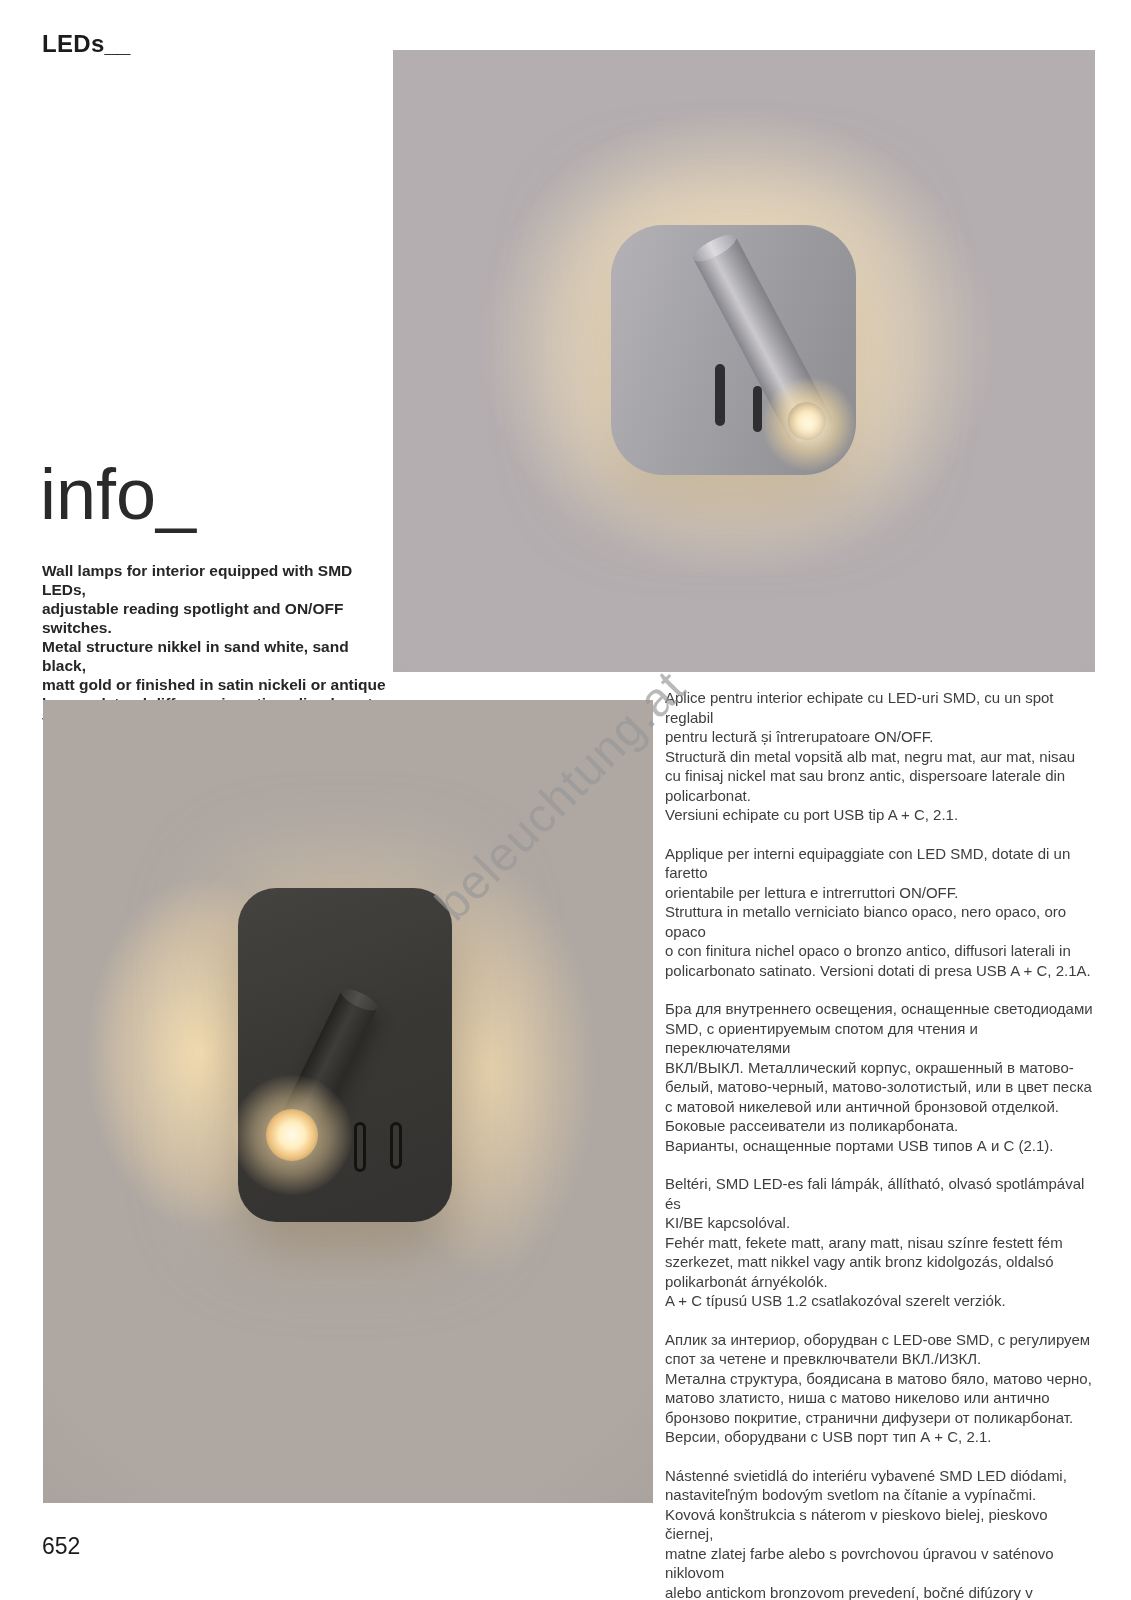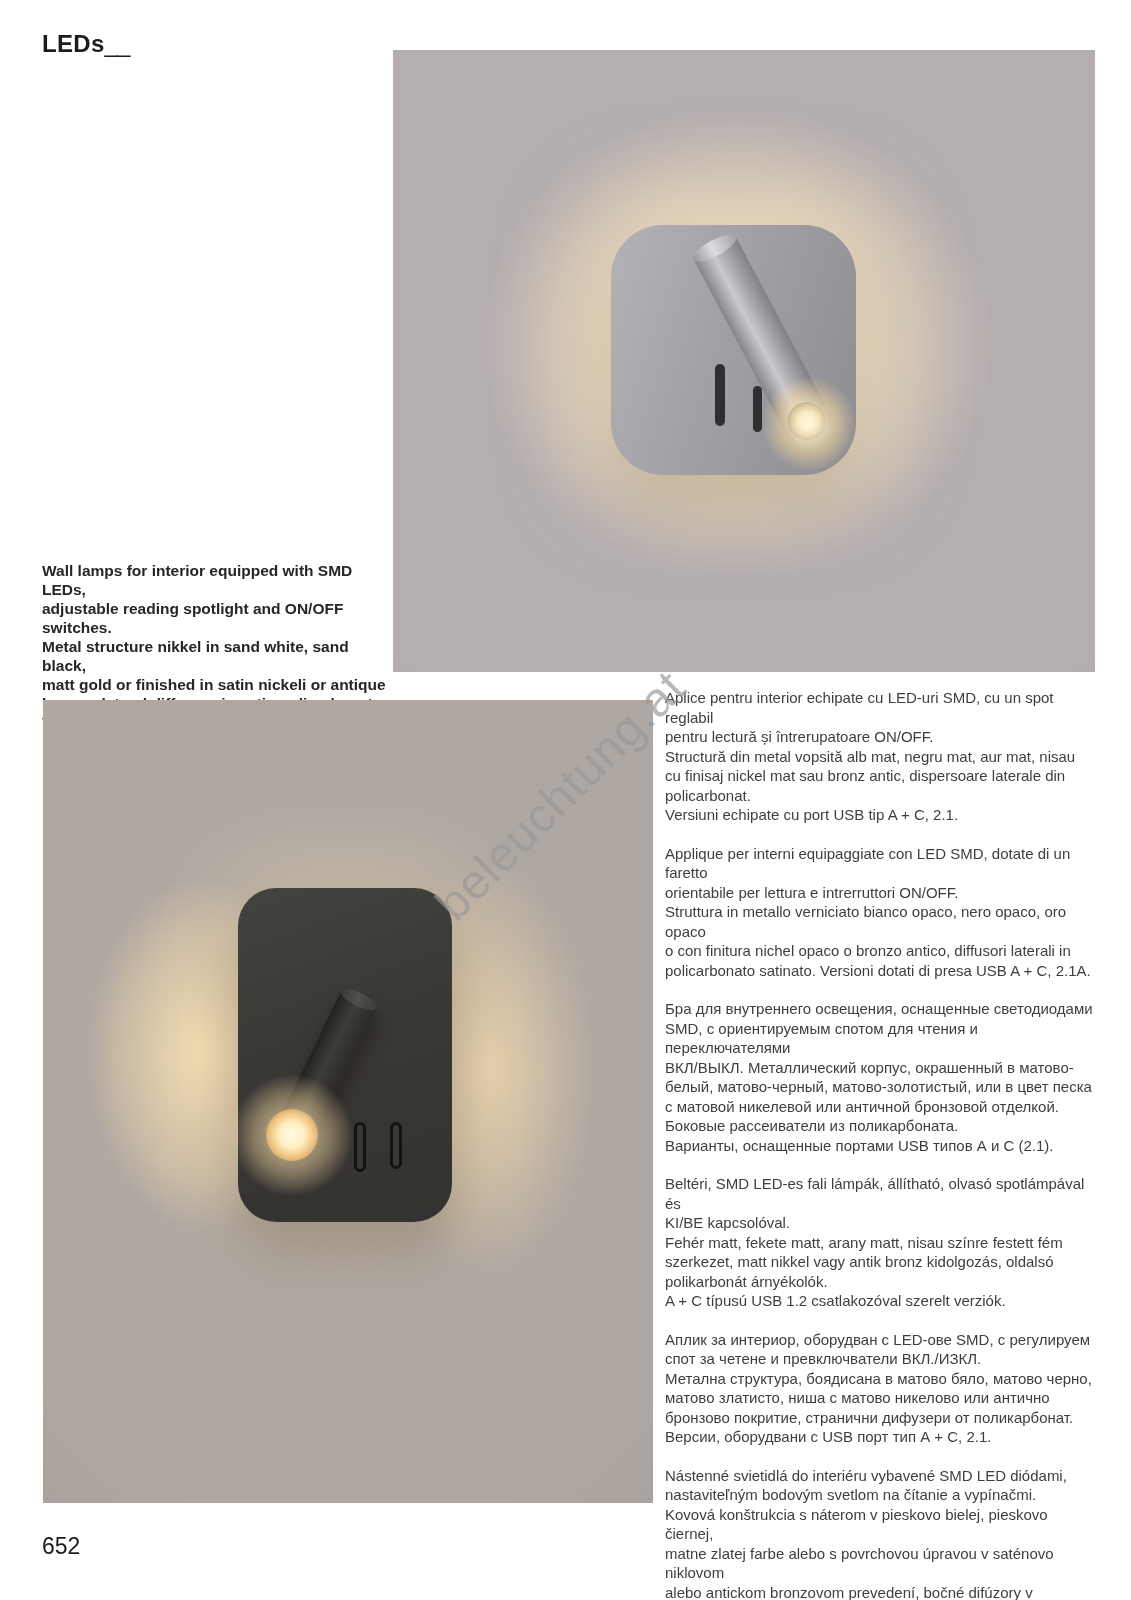--- a/index.html
+++ b/index.html
@@ -6,21 +6,21 @@
   html,body { background:#e8e8e8; }
   .page {
     position:relative; width:1131px; height:1600px; margin:0 auto;
     background:#ffffff; overflow:hidden;
     font-family:"Liberation Sans", sans-serif; color:#222;
   }
 
   
   .brand { position:absolute; left:42px; top:30px; font-size:24px; font-weight:600;
            color:#1c1c1c; letter-spacing:0.3px; }
-  .brand .suffix { letter-spacing:-1px; font-weight:400; }
+  .brand .suffix { letter-spacing:-1px; font-weight:700; }
 
   
   .photo-top {
     position:absolute; left:393px; top:50px; width:702px; height:622px; overflow:hidden;
     background:
       radial-gradient(ellipse 330px 300px at 49% 47%, rgba(252,233,196,0.85) 0%, rgba(240,222,188,0.40) 55%, rgba(185,176,175,0) 78%),
       radial-gradient(ellipse 140% 130% at 50% 42%, #b5aeb0 55%, #a29a9d 100%);
   }
   .plate-silver {
     position:absolute; left:218px; top:175px; width:245px; height:250px; border-radius:52px;
@@ -124,20 +124,21 @@
   <div class="brand"><span>LEDs</span><span class="suffix">__</span></div>
 
   <div class="photo-top">
     <div class="plate-silver"></div>
     <div class="sw sw-top-1"></div>
     <div class="sw sw-top-2"></div>
     <div class="cyl-silver"></div>
     <div class="glow-top"></div>
   </div>
 
+  <div class="info-heading">info_</div>
   <div class="info-desc">Wall lamps for interior equipped with SMD LEDs,
 adjustable reading spotlight and ON/OFF switches.
 Metal structure nikkel in sand white, sand black,
 matt gold or finished in satin nickeli or antique
 bronze, lateral diffusers in satin policarbonate.
 Versions fitted with USB port type A + C, 2.1A.</div>
 
   <div class="photo-bottom">
     <div class="plate-black"></div>
     <div class="cyl-black"></div>

